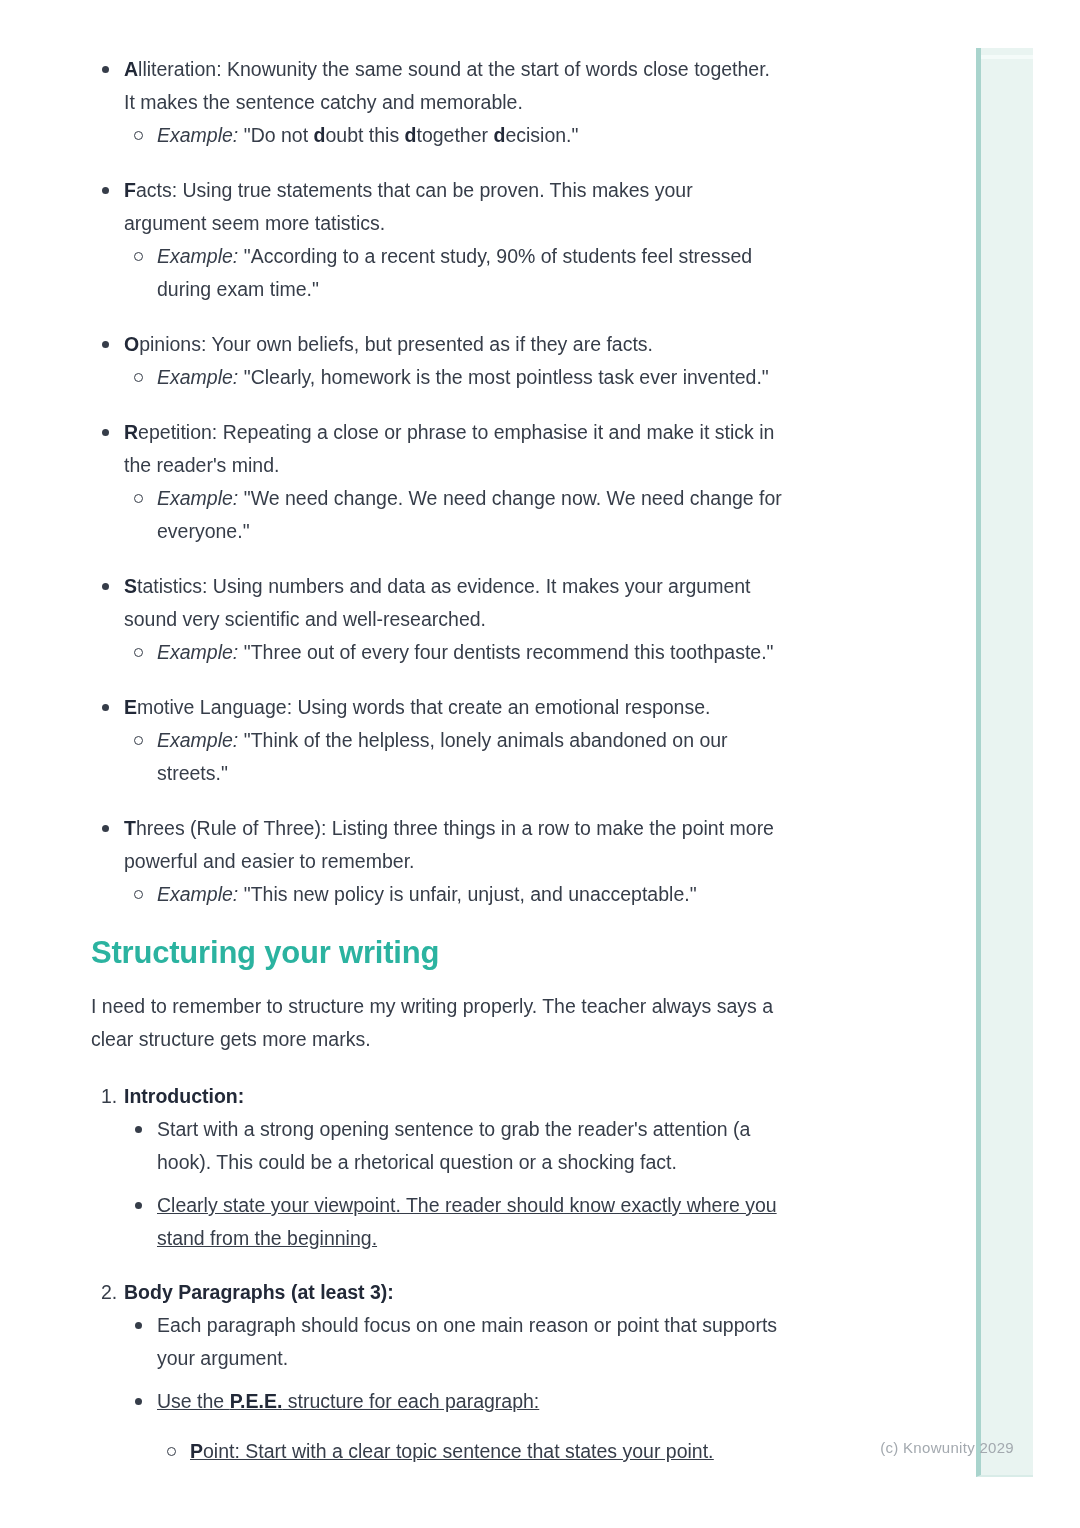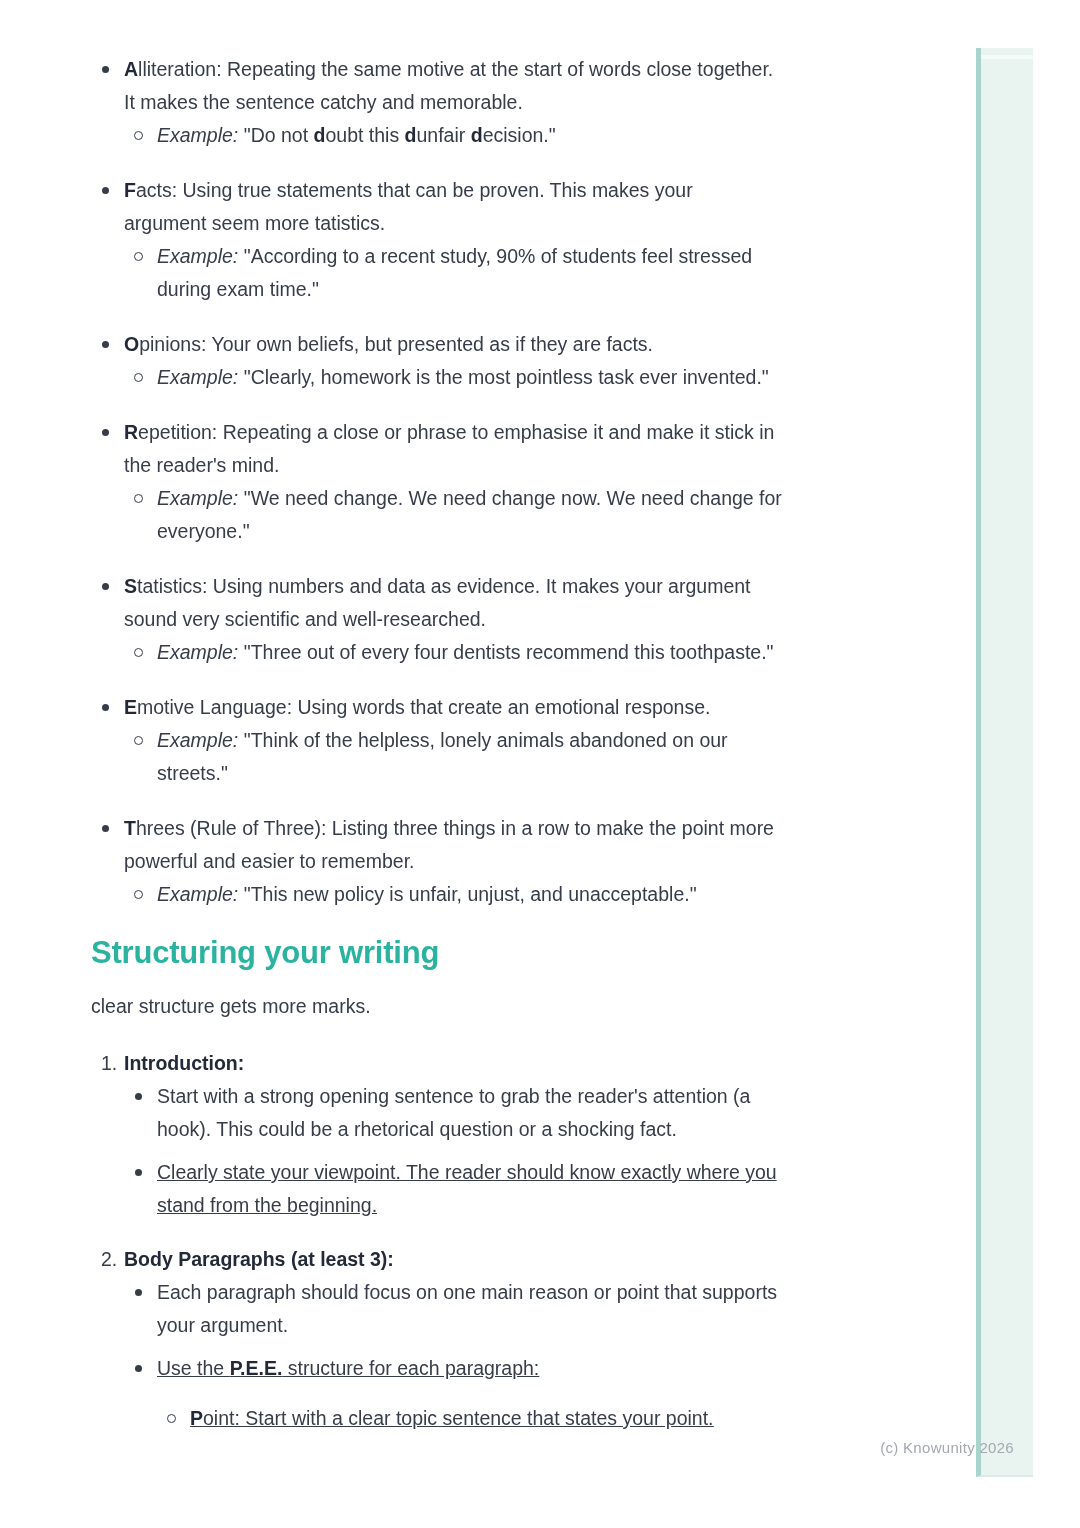--- a/index.html
+++ b/index.html
@@ -86,28 +86,28 @@
 
   <div class="stripe"></div>
 
   <div class="content">
 
     <div class="lvl1">
 
       <div class="li">
         <span class="dot"></span>
         <div>
-            <div class="tl"><b>A</b><span>lliteration: Repeating the same motive at the start of words close together.</span></div>
+            <div class="tl"><b>A</b><span>lliteration: Knowunity the same sound at the start of words close together.</span></div>
             <div class="tl"><span>It makes the sentence catchy and memorable.</span></div>
           </div>
         <div class="lvl2">
           <div class="li">
             <span class="circ"></span>
             <div>
-                <div class="tl"><i>Example:</i><span> "Do not </span><b>d</b><span>oubt this </span><b>d</b><span>unfair </span><b>d</b><span>ecision."</span></div>
+                <div class="tl"><i>Example:</i><span> "Do not </span><b>d</b><span>oubt this </span><b>d</b><span>together </span><b>d</b><span>ecision."</span></div>
               </div>
           </div>
         </div>
       </div>
 
       <div class="li">
         <span class="dot"></span>
         <div>
             <div class="tl"><b>F</b><span>acts: Using true statements that can be proven. This makes your</span></div>
             <div class="tl"><span>argument seem more tatistics.</span></div>
@@ -201,20 +201,21 @@
               </div>
           </div>
         </div>
       </div>
 
     </div>
 
     <h2 class="section">Structuring your writing</h2>
 
     <div class="intro">
+        <div class="tl"><span>I need to remember to structure my writing properly. The teacher always says a</span></div>
         <div class="tl"><span>clear structure gets more marks.</span></div>
       </div>
 
     <div>
 
       <div class="oli">
         <span class="onum">1.</span>
         <div class="olabel"><b>Introduction:</b></div>
         <div class="obullets">
           <div class="li">
@@ -259,15 +260,15 @@
               </div>
             </div>
           </div>
         </div>
       </div>
 
     </div>
 
   </div>
 
-  <div class="watermark">(c) Knowunity 2026</div>
+  <div class="watermark">(c) Knowunity 2029</div>
 
 </div>
 
 </body></html>

